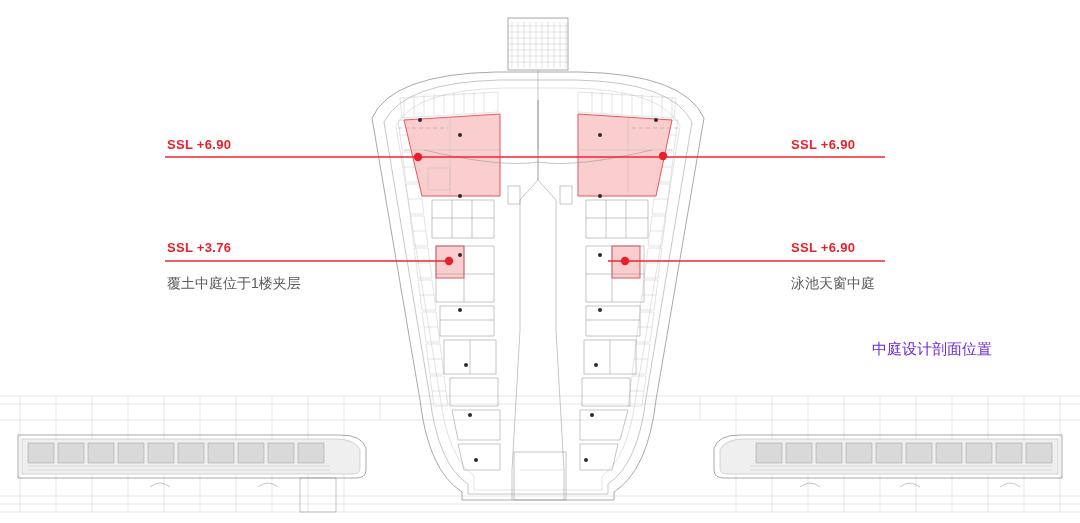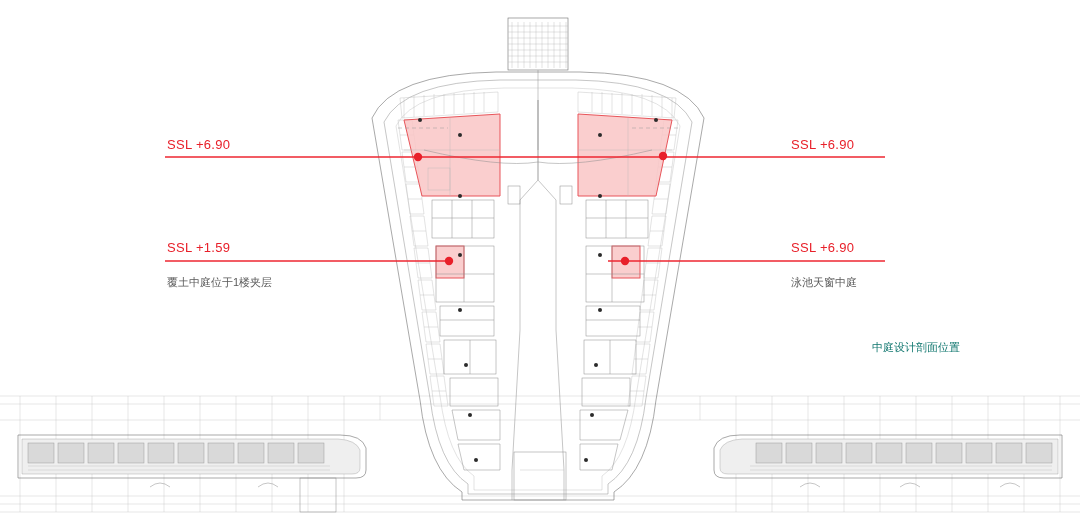--- a/index.html
+++ b/index.html
@@ -16,31 +16,31 @@
     height: 523px;
     background: #ffffff;
     overflow: hidden;
   }
   .label {
     position: absolute;
     white-space: nowrap;
   }
   .ssl-label {
     font-size: 13px;
-    font-weight: normal;
+    font-weight: bold;
     color: #e8202a;
     letter-spacing: 0.3px;
   }
   .cn-note {
-    font-size: 11px;
+    font-size: 14px;
     color: #5a5a5a;
   }
   .cn-caption {
-    font-size: 11px;
-    color: #0f766e;
+    font-size: 15px;
+    color: #6d28d9;
   }
   svg.plan {
     position: absolute;
     left: 0;
     top: 0;
     width: 1080px;
     height: 523px;
   }
   .hl {
     fill: #f9c6c6;
@@ -389,21 +389,21 @@
     <g>
       <circle class="dot" cx="418" cy="157" r="4.2"></circle>
       <circle class="dot" cx="663" cy="156" r="4.2"></circle>
       <circle class="dot" cx="449" cy="261" r="4.2"></circle>
       <circle class="dot" cx="625" cy="261" r="4.2"></circle>
     </g>
   </svg>
 
   <div class="label ssl-label" style="left:167px; top:137px;">SSL +6.90</div>
   <div class="label ssl-label" style="left:791px; top:137px;">SSL +6.90</div>
-  <div class="label ssl-label" style="left:167px; top:240px;">SSL +1.59</div>
+  <div class="label ssl-label" style="left:167px; top:240px;">SSL +3.76</div>
   <div class="label ssl-label" style="left:791px; top:240px;">SSL +6.90</div>
 
   <div class="label cn-note" style="left:167px; top:275px;">覆土中庭位于1楼夹层</div>
   <div class="label cn-note" style="left:791px; top:275px;text-align:right;">泳池天窗中庭</div>
 
   <div class="label cn-caption" style="left:872px; top:340px;">中庭设计剖面位置</div>
 
 </div>
 
 </body></html>

